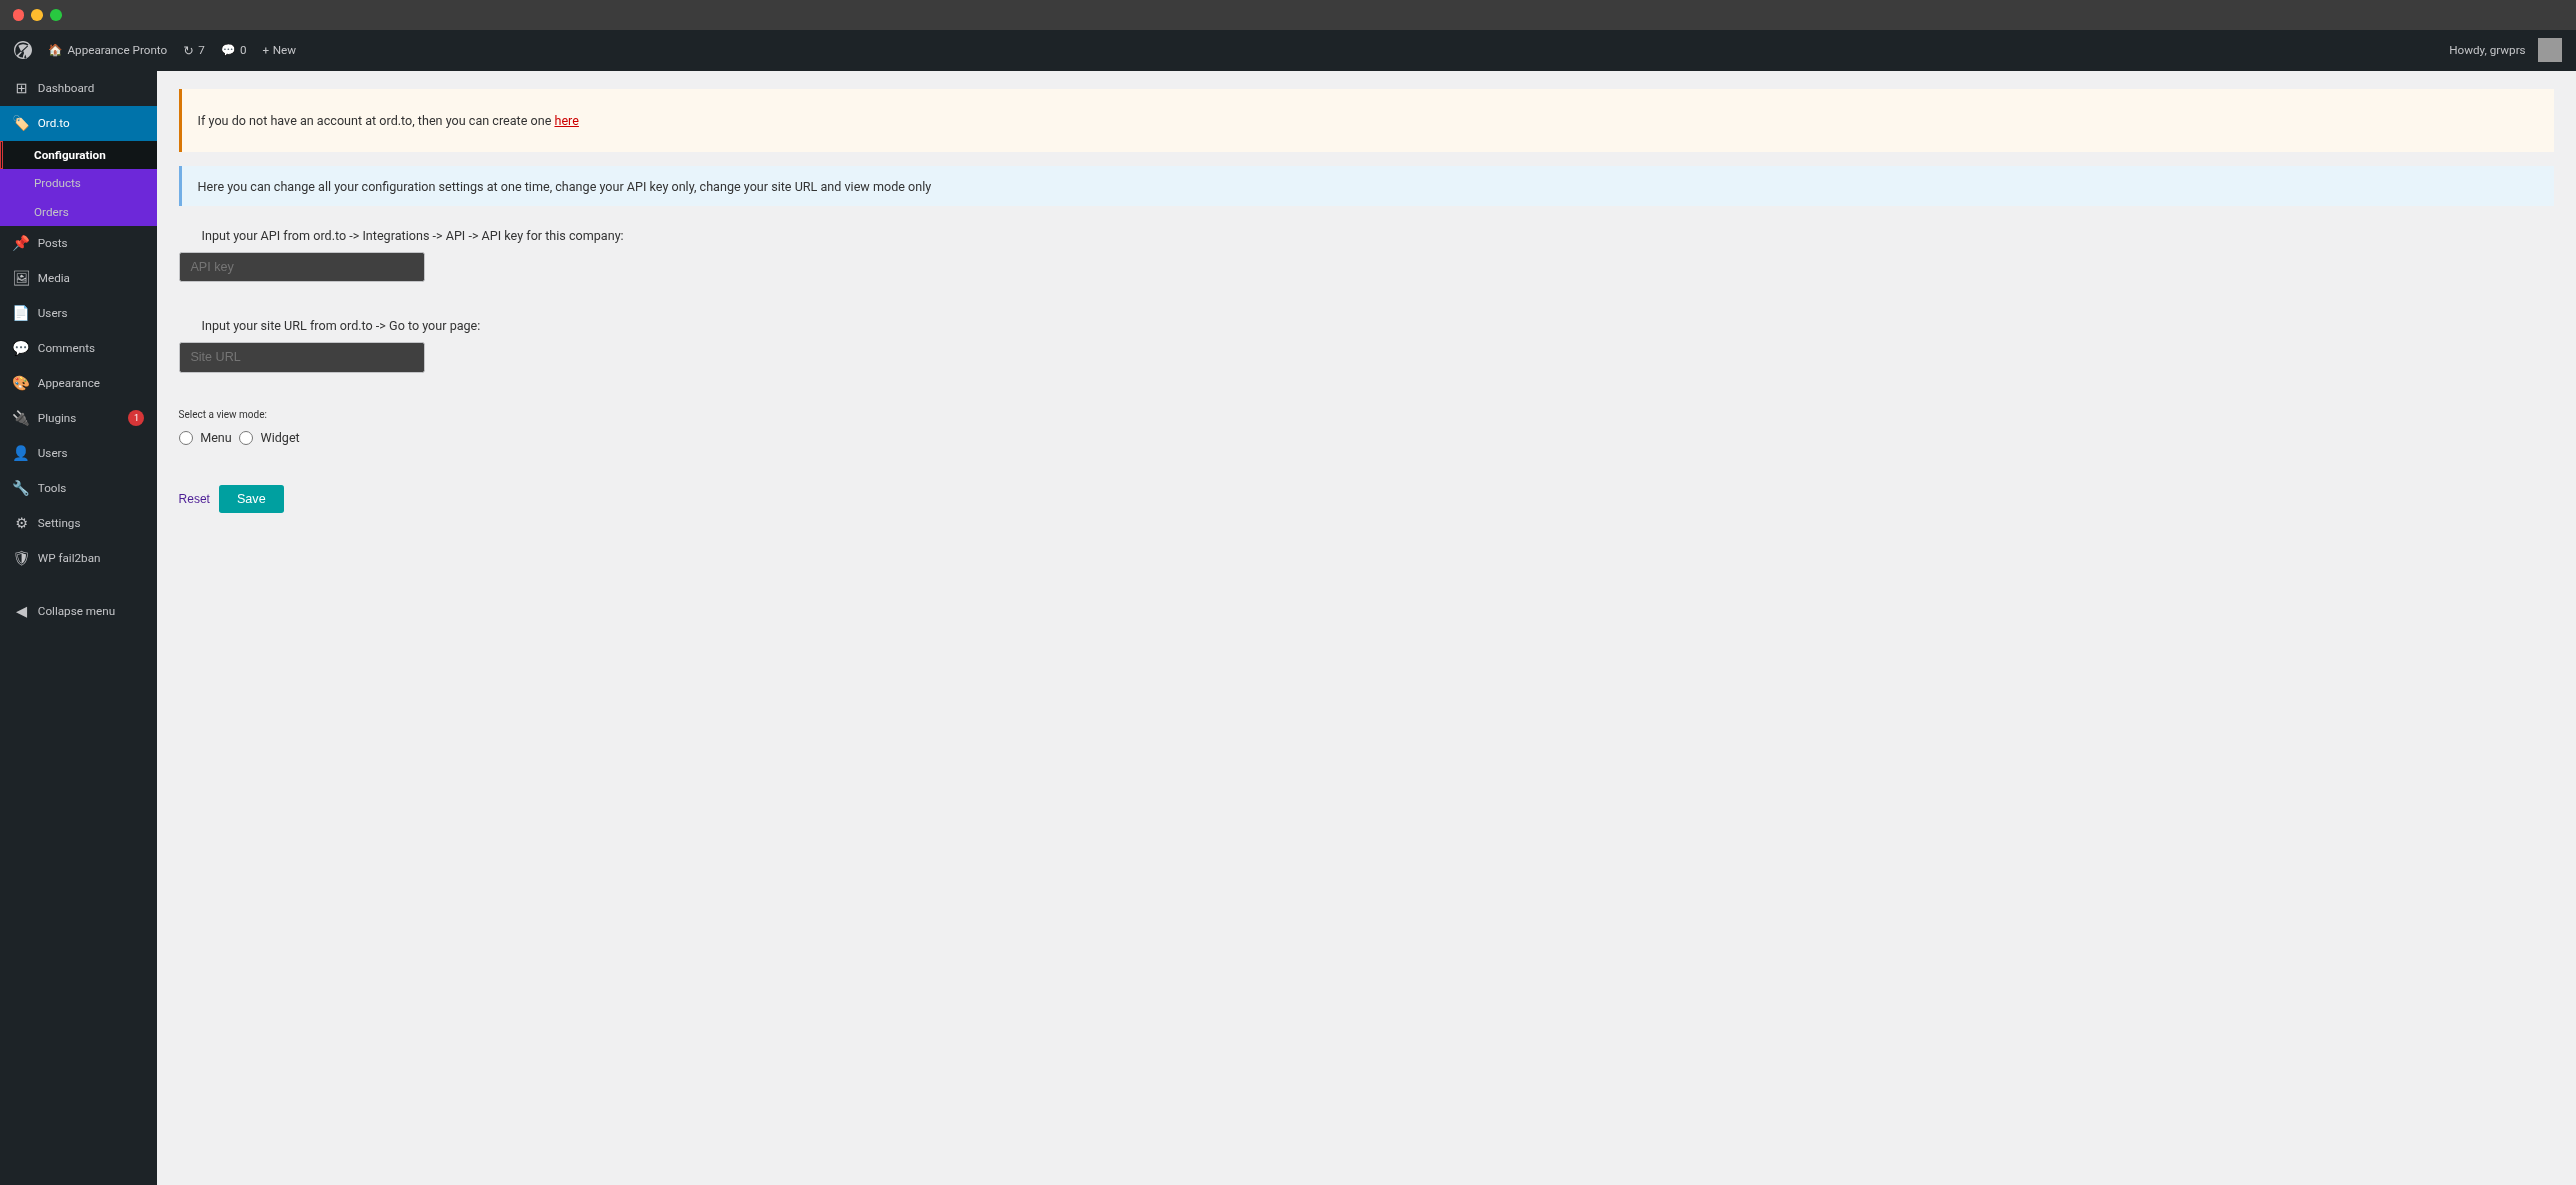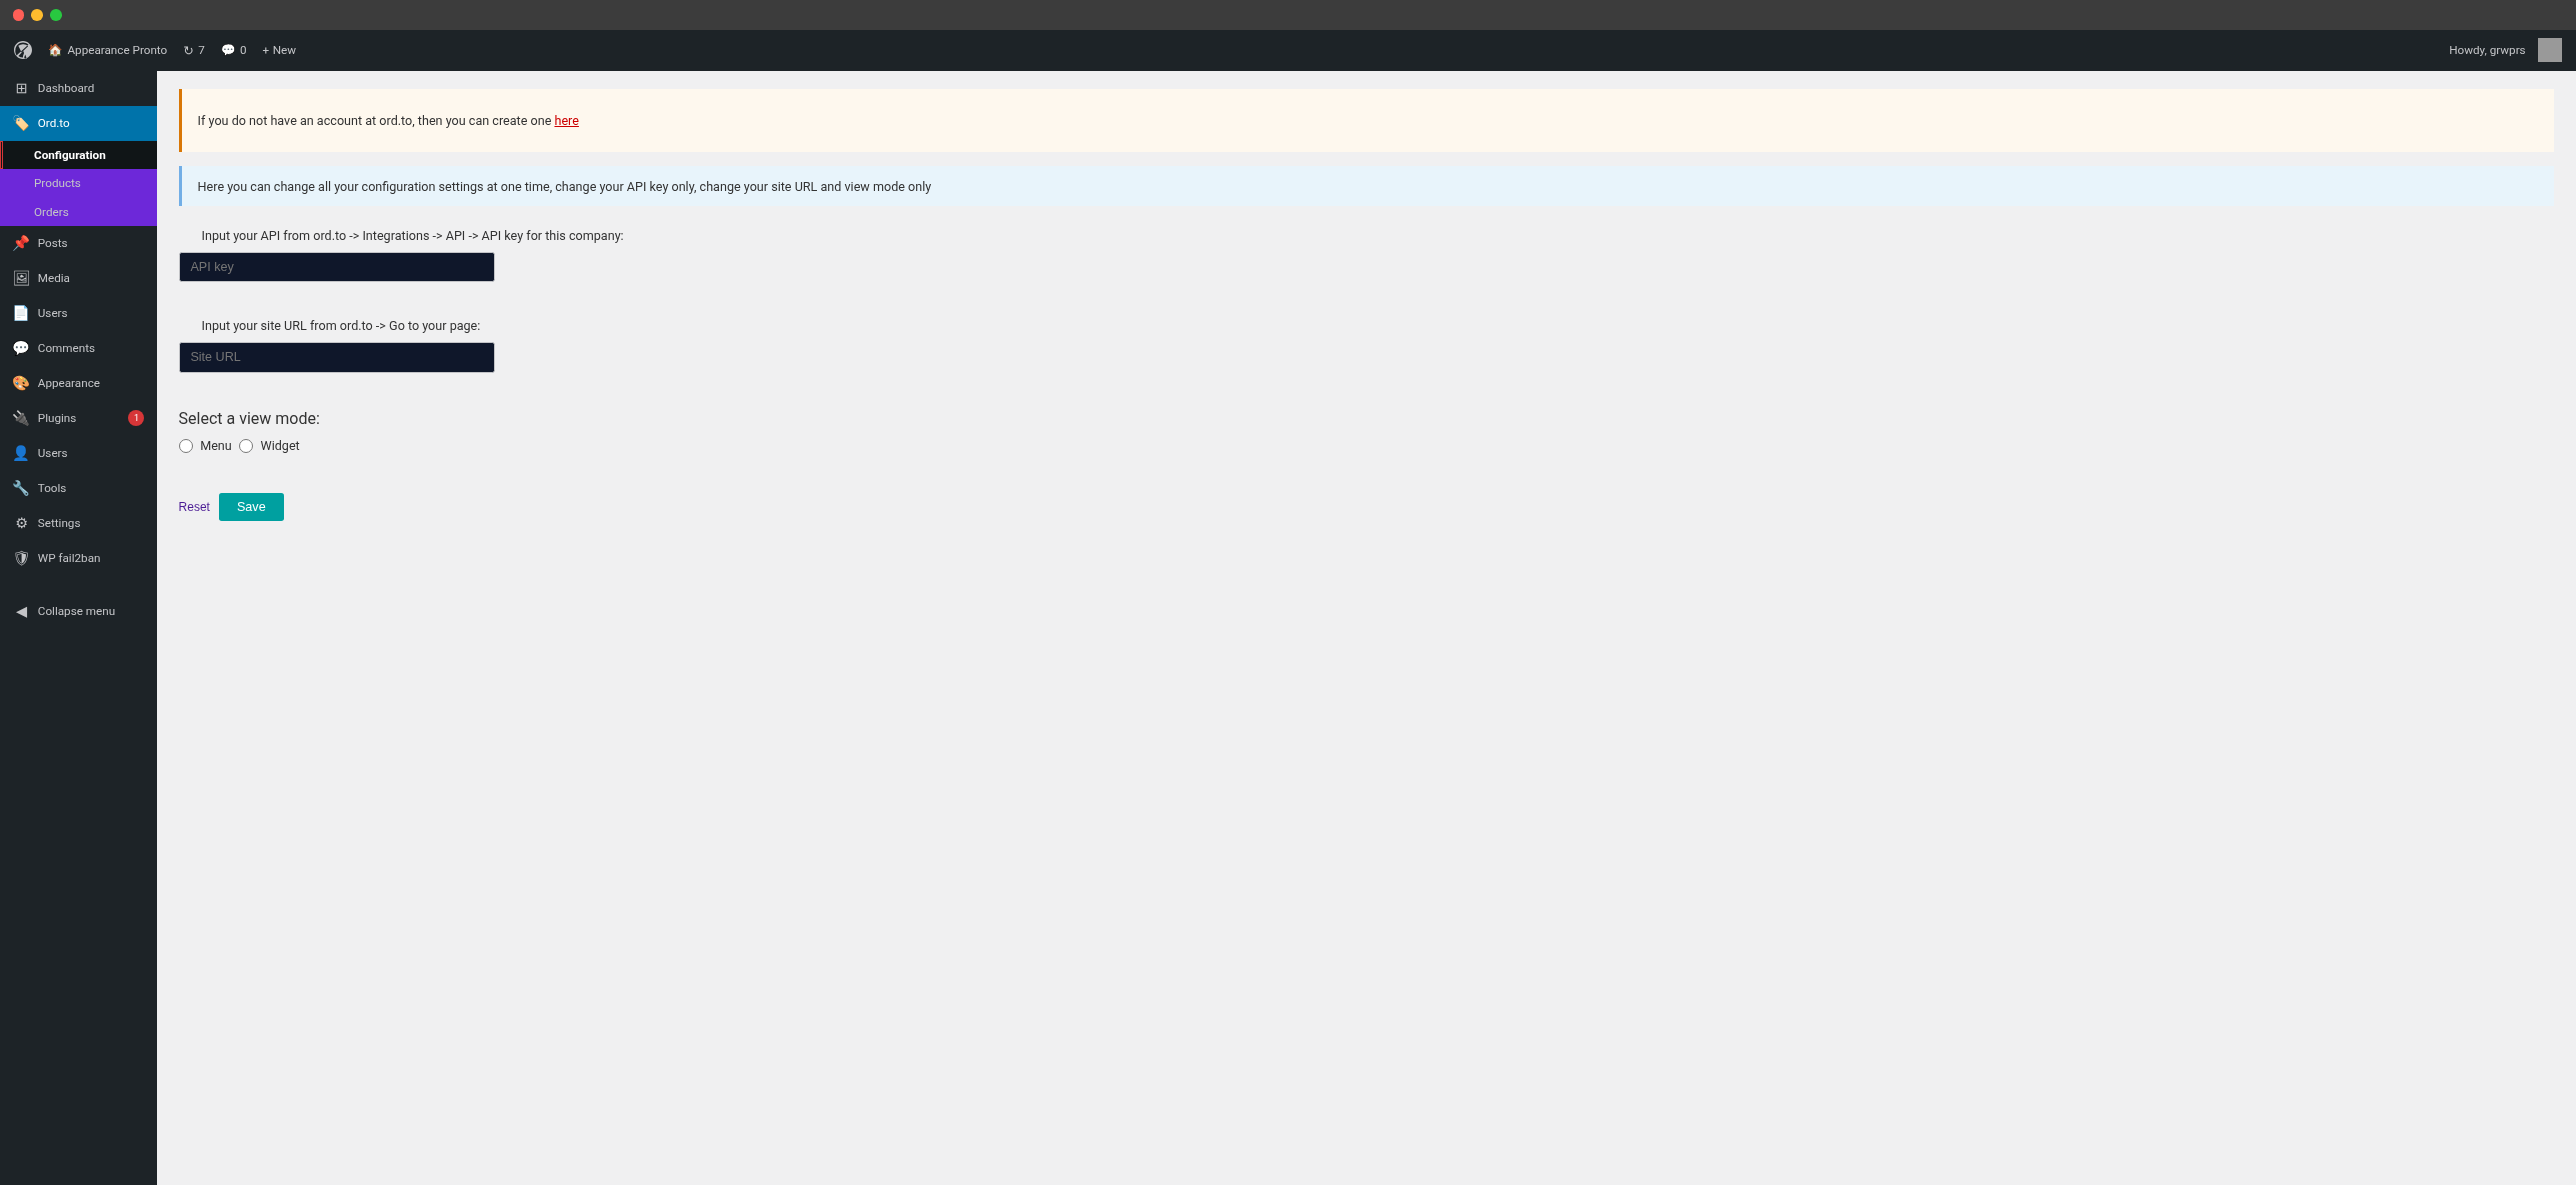--- a/index.html
+++ b/index.html
@@ -106,32 +106,32 @@
       padding: 12.6px 16px;
       margin-bottom: 21.6px;
       font-size: 12.6px;
       color: #333;
     }
 
     
     .form-section { padding: 0 0 18px 0; }
     .form-label { font-size: 12.6px; color: #333; margin-bottom: 9px; display: block; padding-left: 23px; }
     .form-input {
-      width: 316px;
+      width: 246px;
       padding: 7.2px 10.8px;
       border: 0.9px solid #c3c4c7;
       border-radius: 2.7px;
       font-size: 12.6px;
       color: #999;
-      background: #0f172a;
+      background: #404040;
       outline: none;
       margin-bottom: 18px;
     }
 
-    .view-mode-label { font-size: 16px; color: #333; margin-bottom: 10.8px; display: block; }
+    .view-mode-label { font-size: 10px; color: #333; margin-bottom: 10.8px; display: block; }
     .radio-group { display: flex; flex-direction: row; gap: 7.2px; margin-bottom: 21.6px; }
     .radio-option { display: flex; align-items: center; gap: 7.2px; font-size: 12.6px; color: #333; cursor: pointer; }
     .radio-option input[type=radio] { width: 14.4px; height: 14.4px; cursor: pointer; }
 
     .button-row { display: flex; align-items: center; gap: 9px; }
     .btn-reset {
       background: none;
       border: none;
       font-size: 12px;
       color: #4c1d95;

